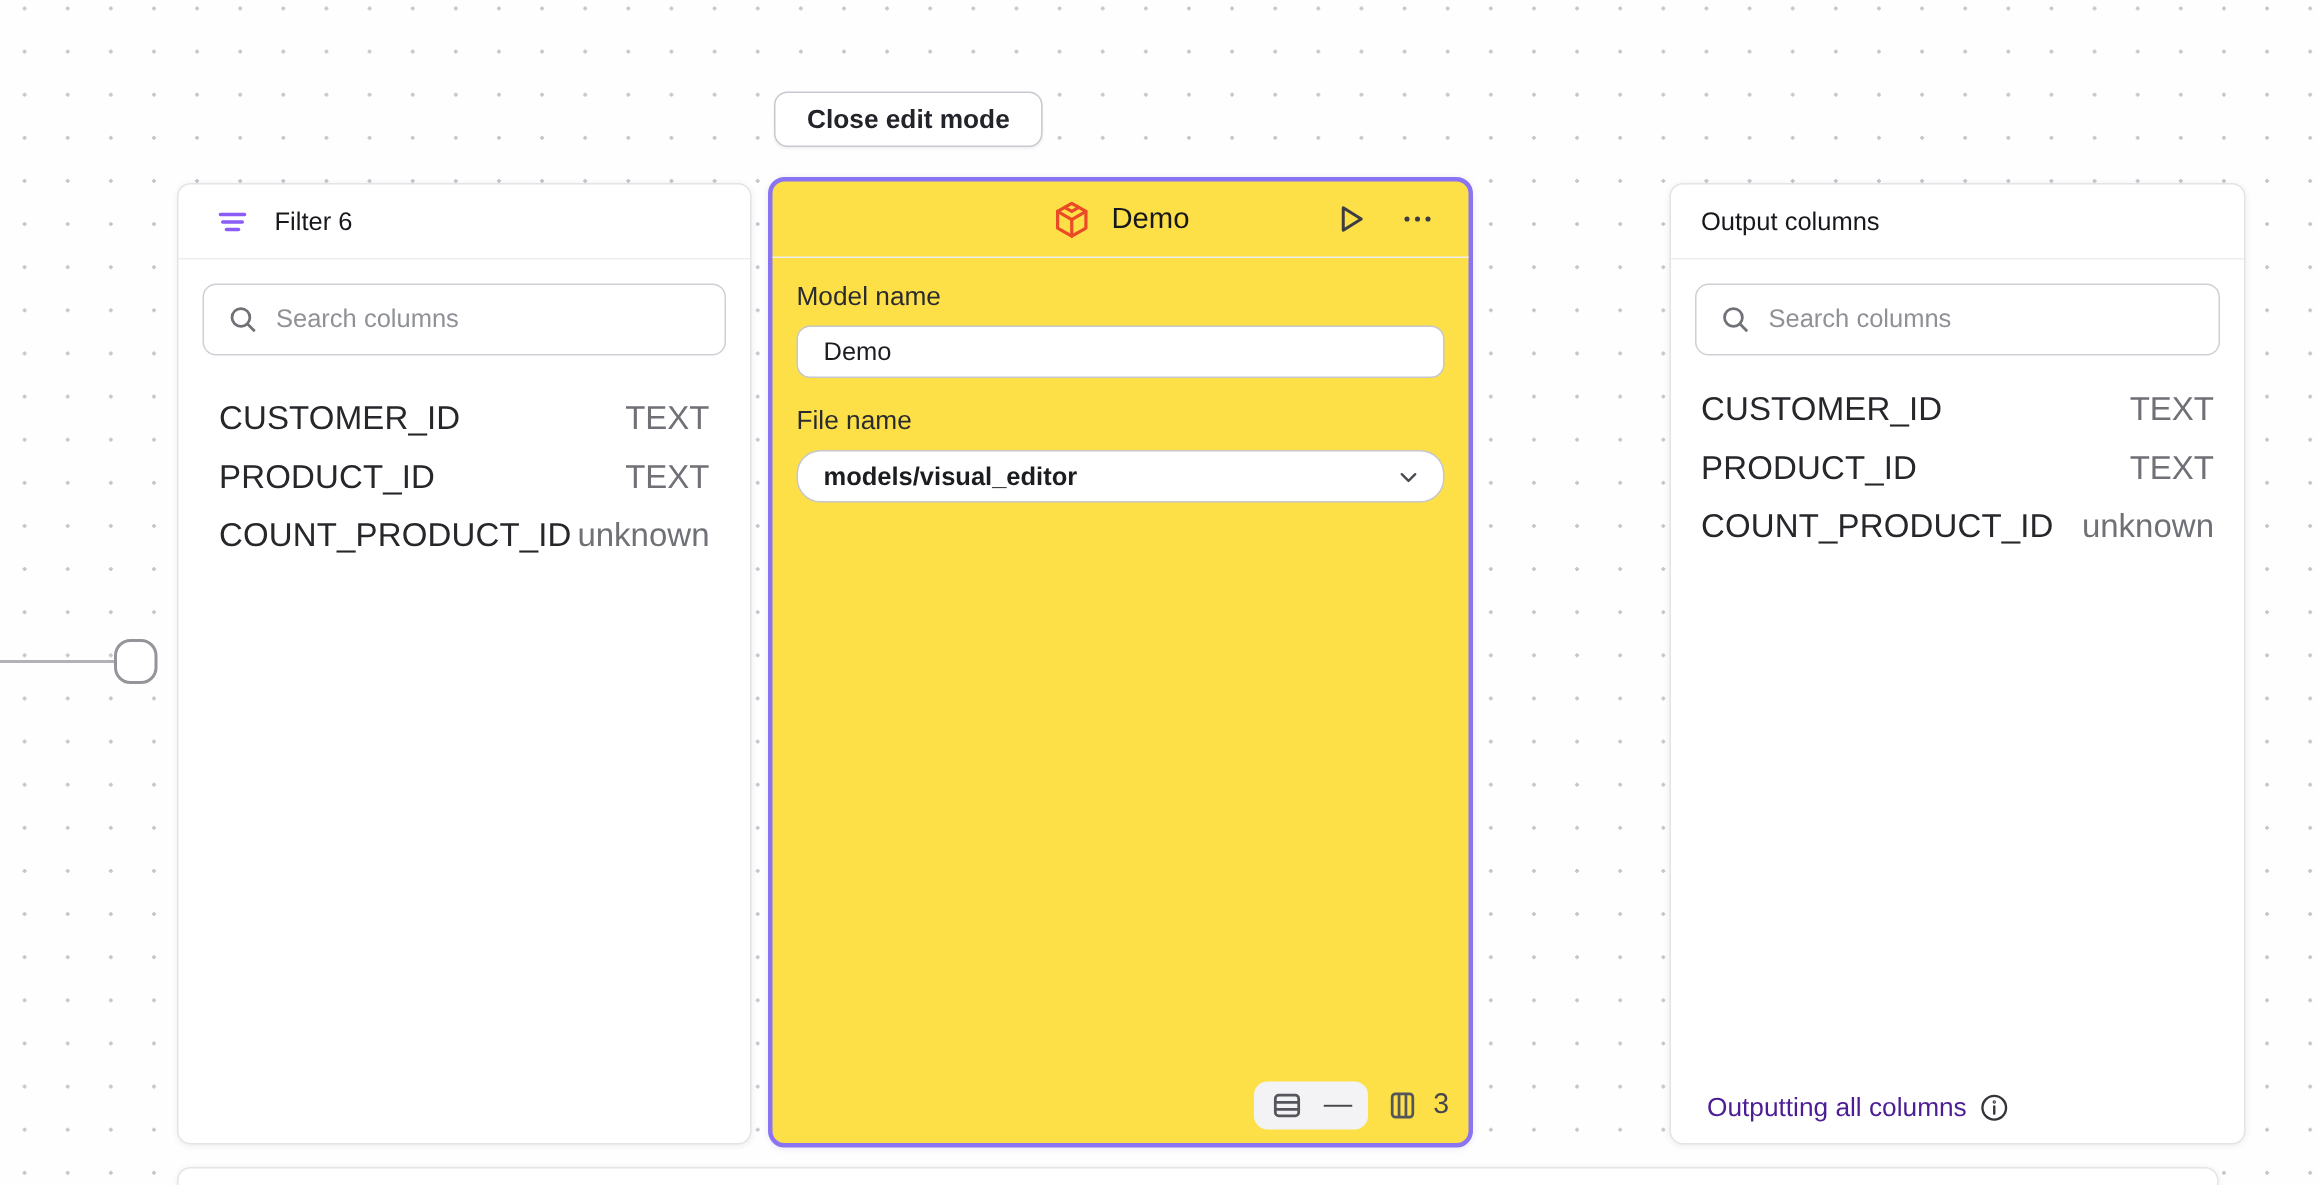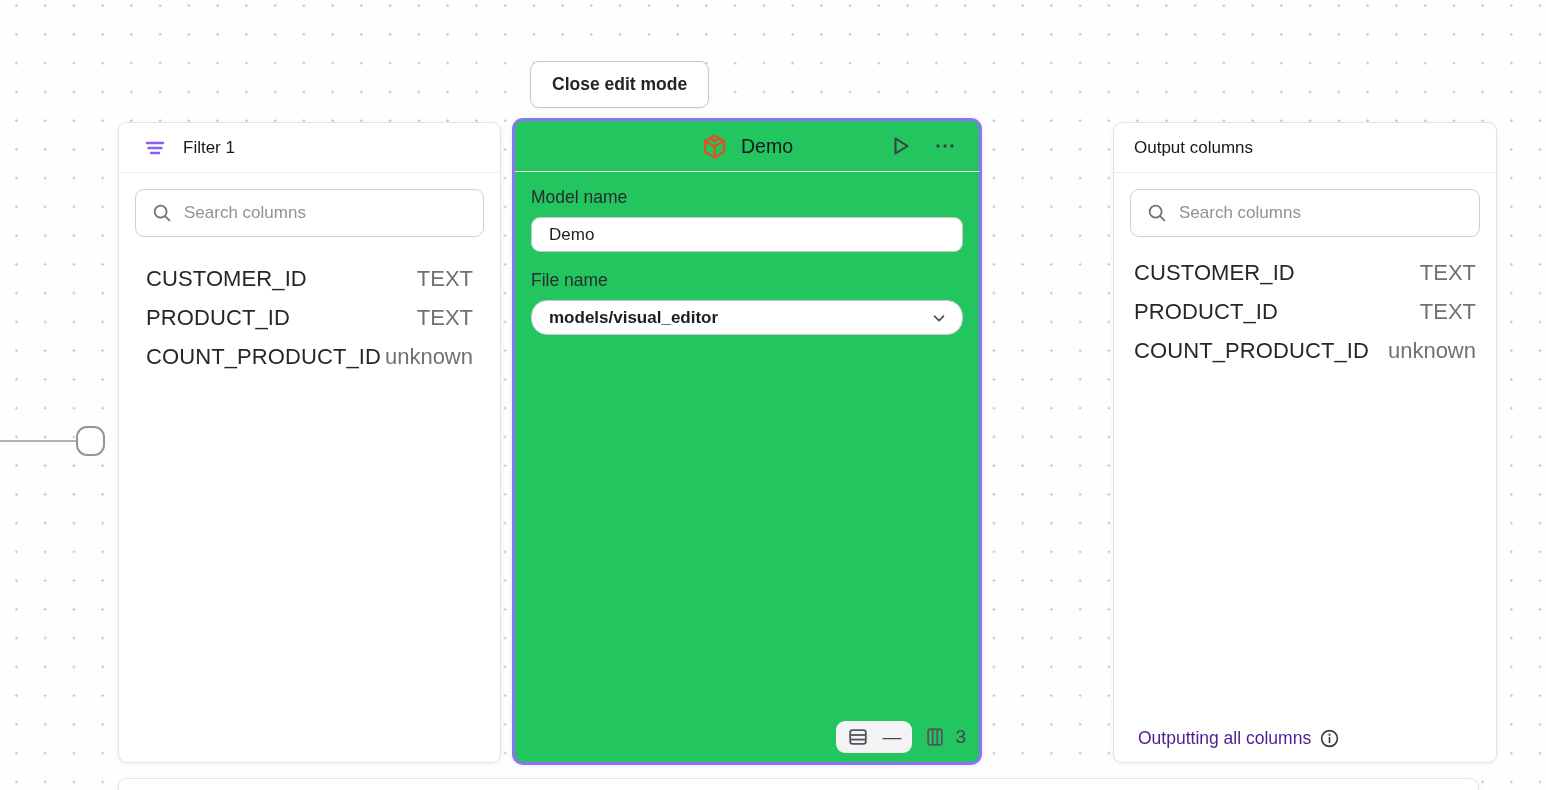--- a/index.html
+++ b/index.html
@@ -51,35 +51,35 @@
   .col-list { padding:6px 0; }
   .col-row {
     display:flex; justify-content:space-between; align-items:center;
     height:39px; padding:0 27px; font-size:22px;
   }
   .col-name { color:#26272b; letter-spacing:0.1px; }
   .col-type { color:#6f7177; }
 
   
   .close-edit-btn {
-    position:absolute; left:530px; top:61px;
-    height:47px; padding:0 21px;
+    position:absolute; left:516px; top:61px;
+    height:37px; padding:0 21px;
     background:#fff;
     border:1px solid #c8c9cf;
     border-radius:9px;
     font-family:"Liberation Sans", sans-serif;
     font-size:17.5px; font-weight:700; color:#23242a;
     box-shadow:0 1px 2px rgba(20,20,40,0.06);
     cursor:pointer;
   }
 
   
   .model-panel {
     position:absolute; left:512px; top:118px; width:470px; height:647px;
-    background:#22c55e;
+    background:#fde047;
     border:3px solid #8b74f2;
     border-radius:11px;
     box-shadow:0 1px 5px rgba(80,60,200,0.10);
   }
   .model-header {
     height:51px;
     border-bottom:1px solid #ededf0;
     display:flex; align-items:center; justify-content:center;
     position:relative; gap:13px;
     font-size:19.5px; color:#17181c;
@@ -151,21 +151,21 @@
 
 <div class="panel" style="left:118px; top:122px; width:383px; height:641px;">
   <div class="panel-header">
     <span style="display:flex;">
       <svg width="24" height="24" viewBox="0 0 24 24" fill="none" stroke="#8b5cf6" stroke-width="2.4" stroke-linecap="round">
         <line x1="4" y1="7" x2="20" y2="7"></line>
         <line x1="5.5" y1="12" x2="18.5" y2="12"></line>
         <line x1="8" y1="17" x2="16" y2="17"></line>
       </svg>
     </span>
-    <span>Filter 1</span>
+    <span>Filter 6</span>
   </div>
   <div class="search-box">
     <span style="display:flex;">
       <svg width="22" height="22" viewBox="0 0 24 24" fill="none" stroke="#6f7177" stroke-width="2">
         <circle cx="10.5" cy="10.5" r="6.5"></circle>
           <line x1="15.3" y1="15.3" x2="20.5" y2="20.5"></line>
       </svg>
     </span>
     <input type="text" placeholder="Search columns" style="">
   </div>

